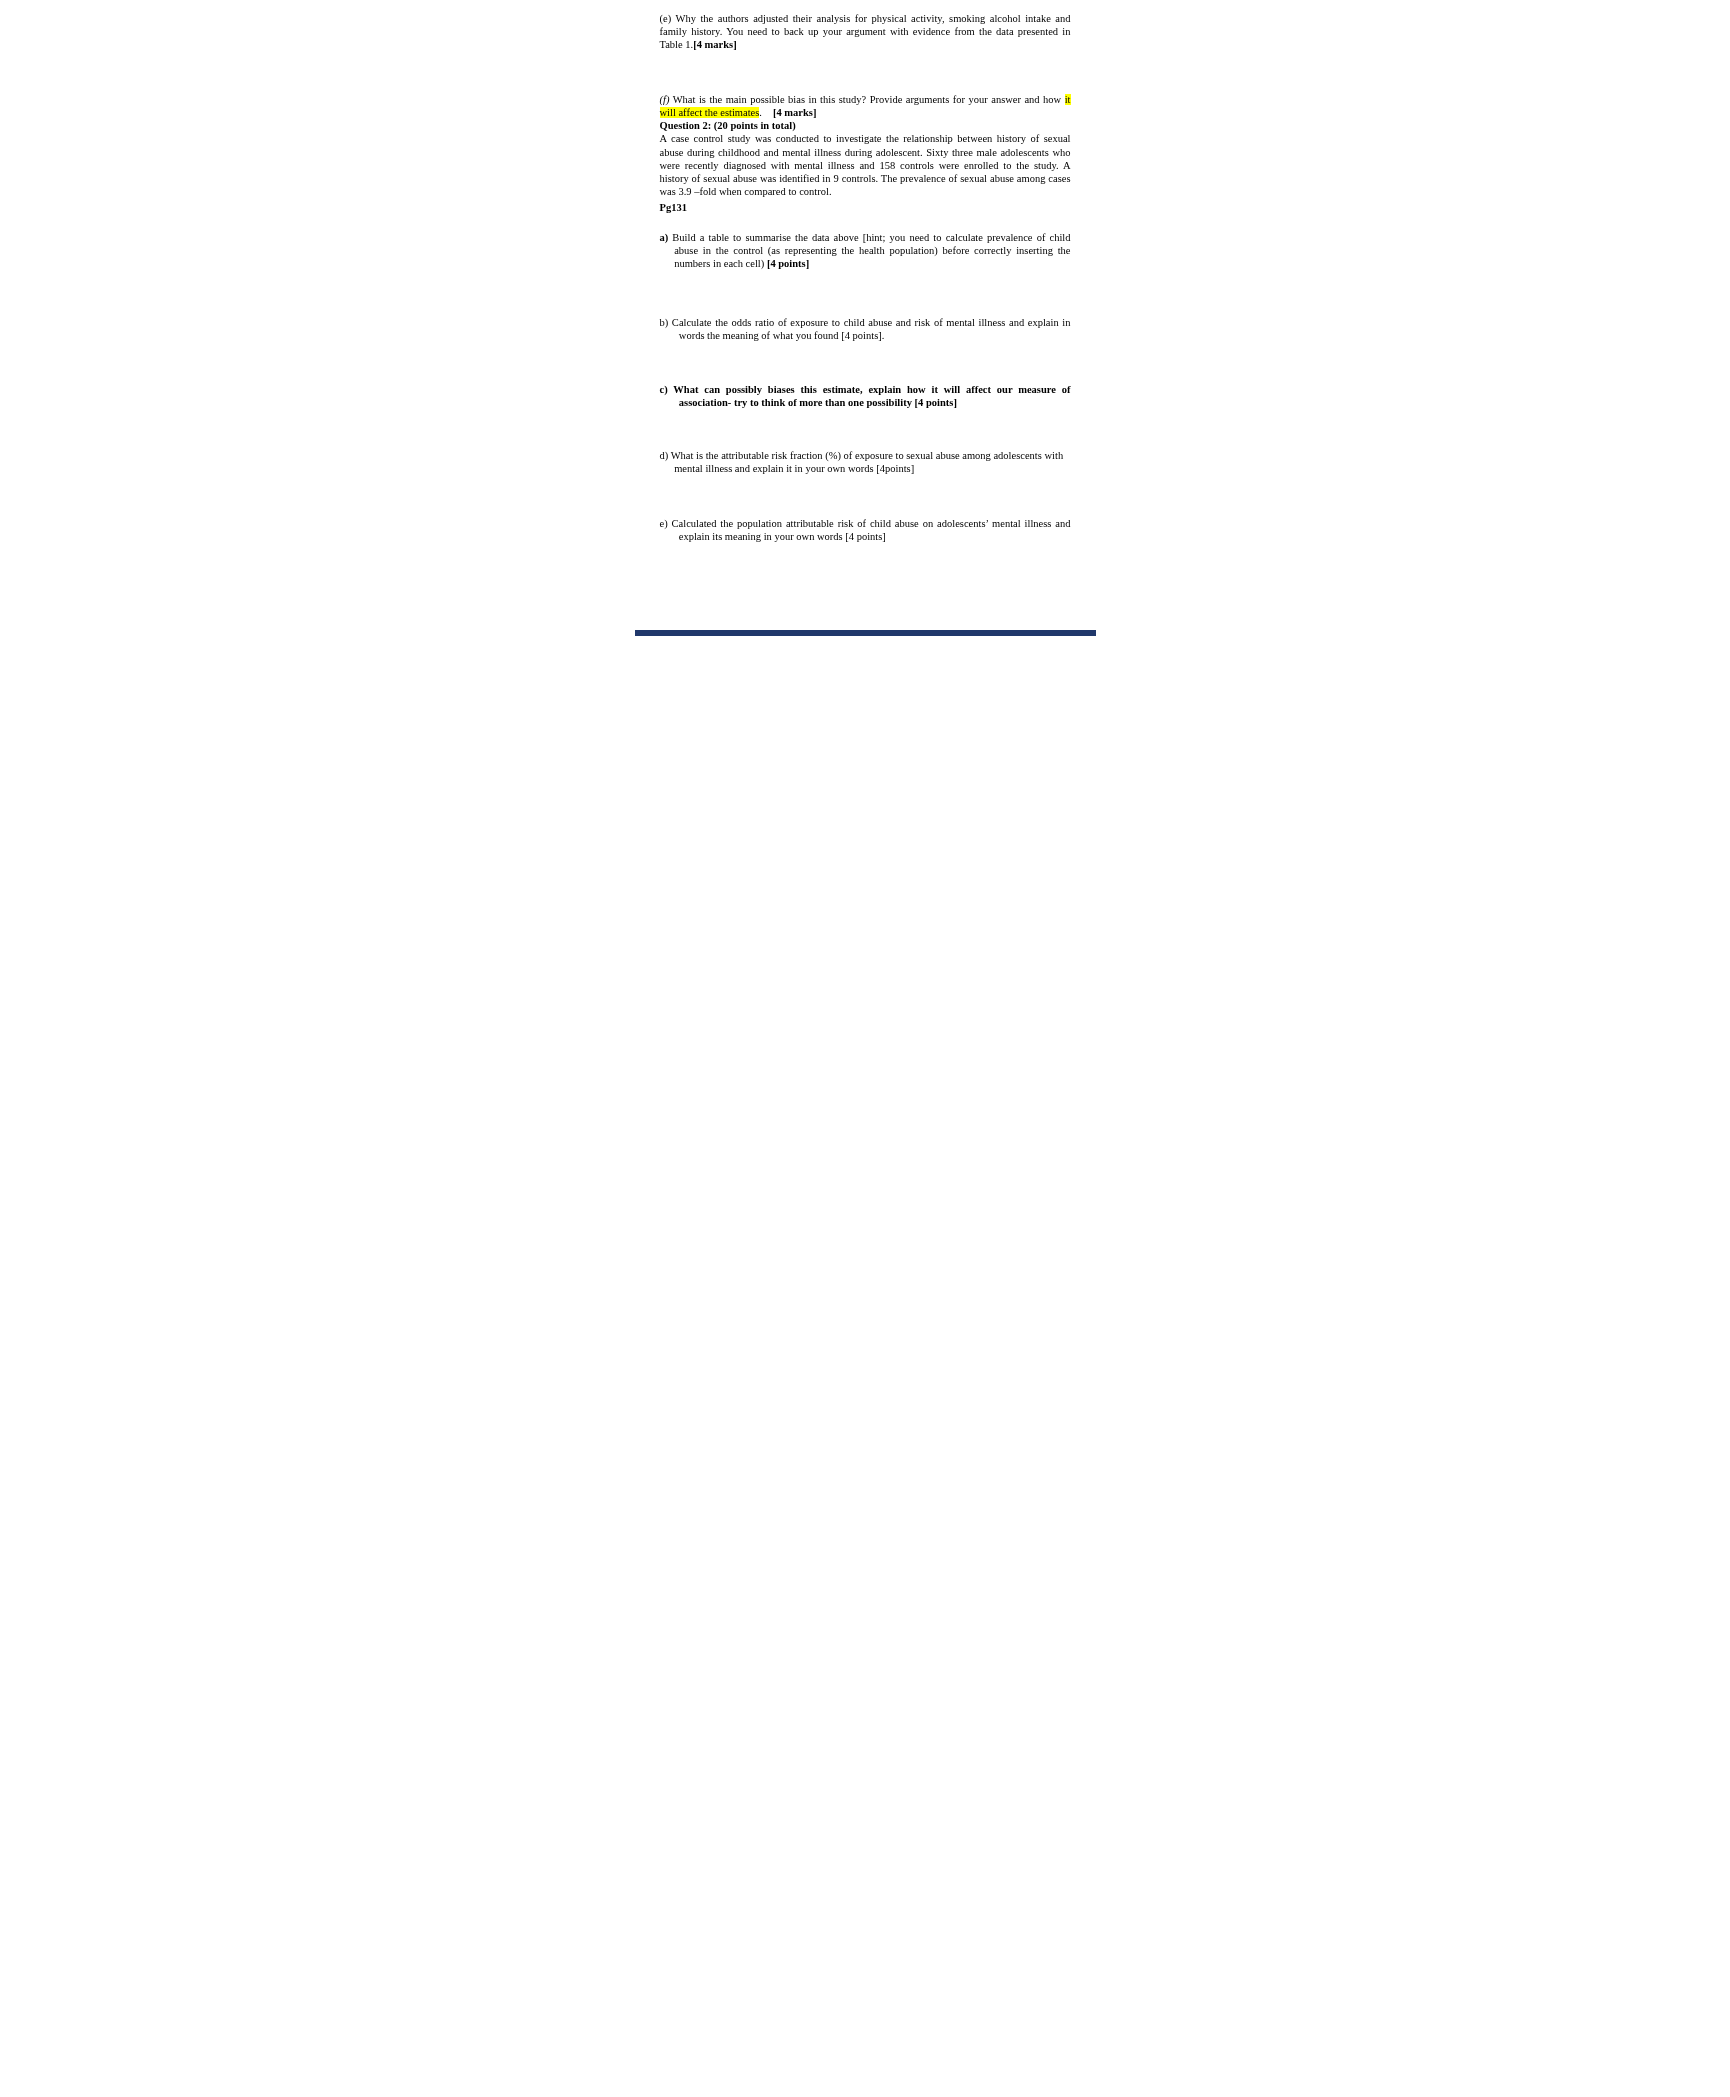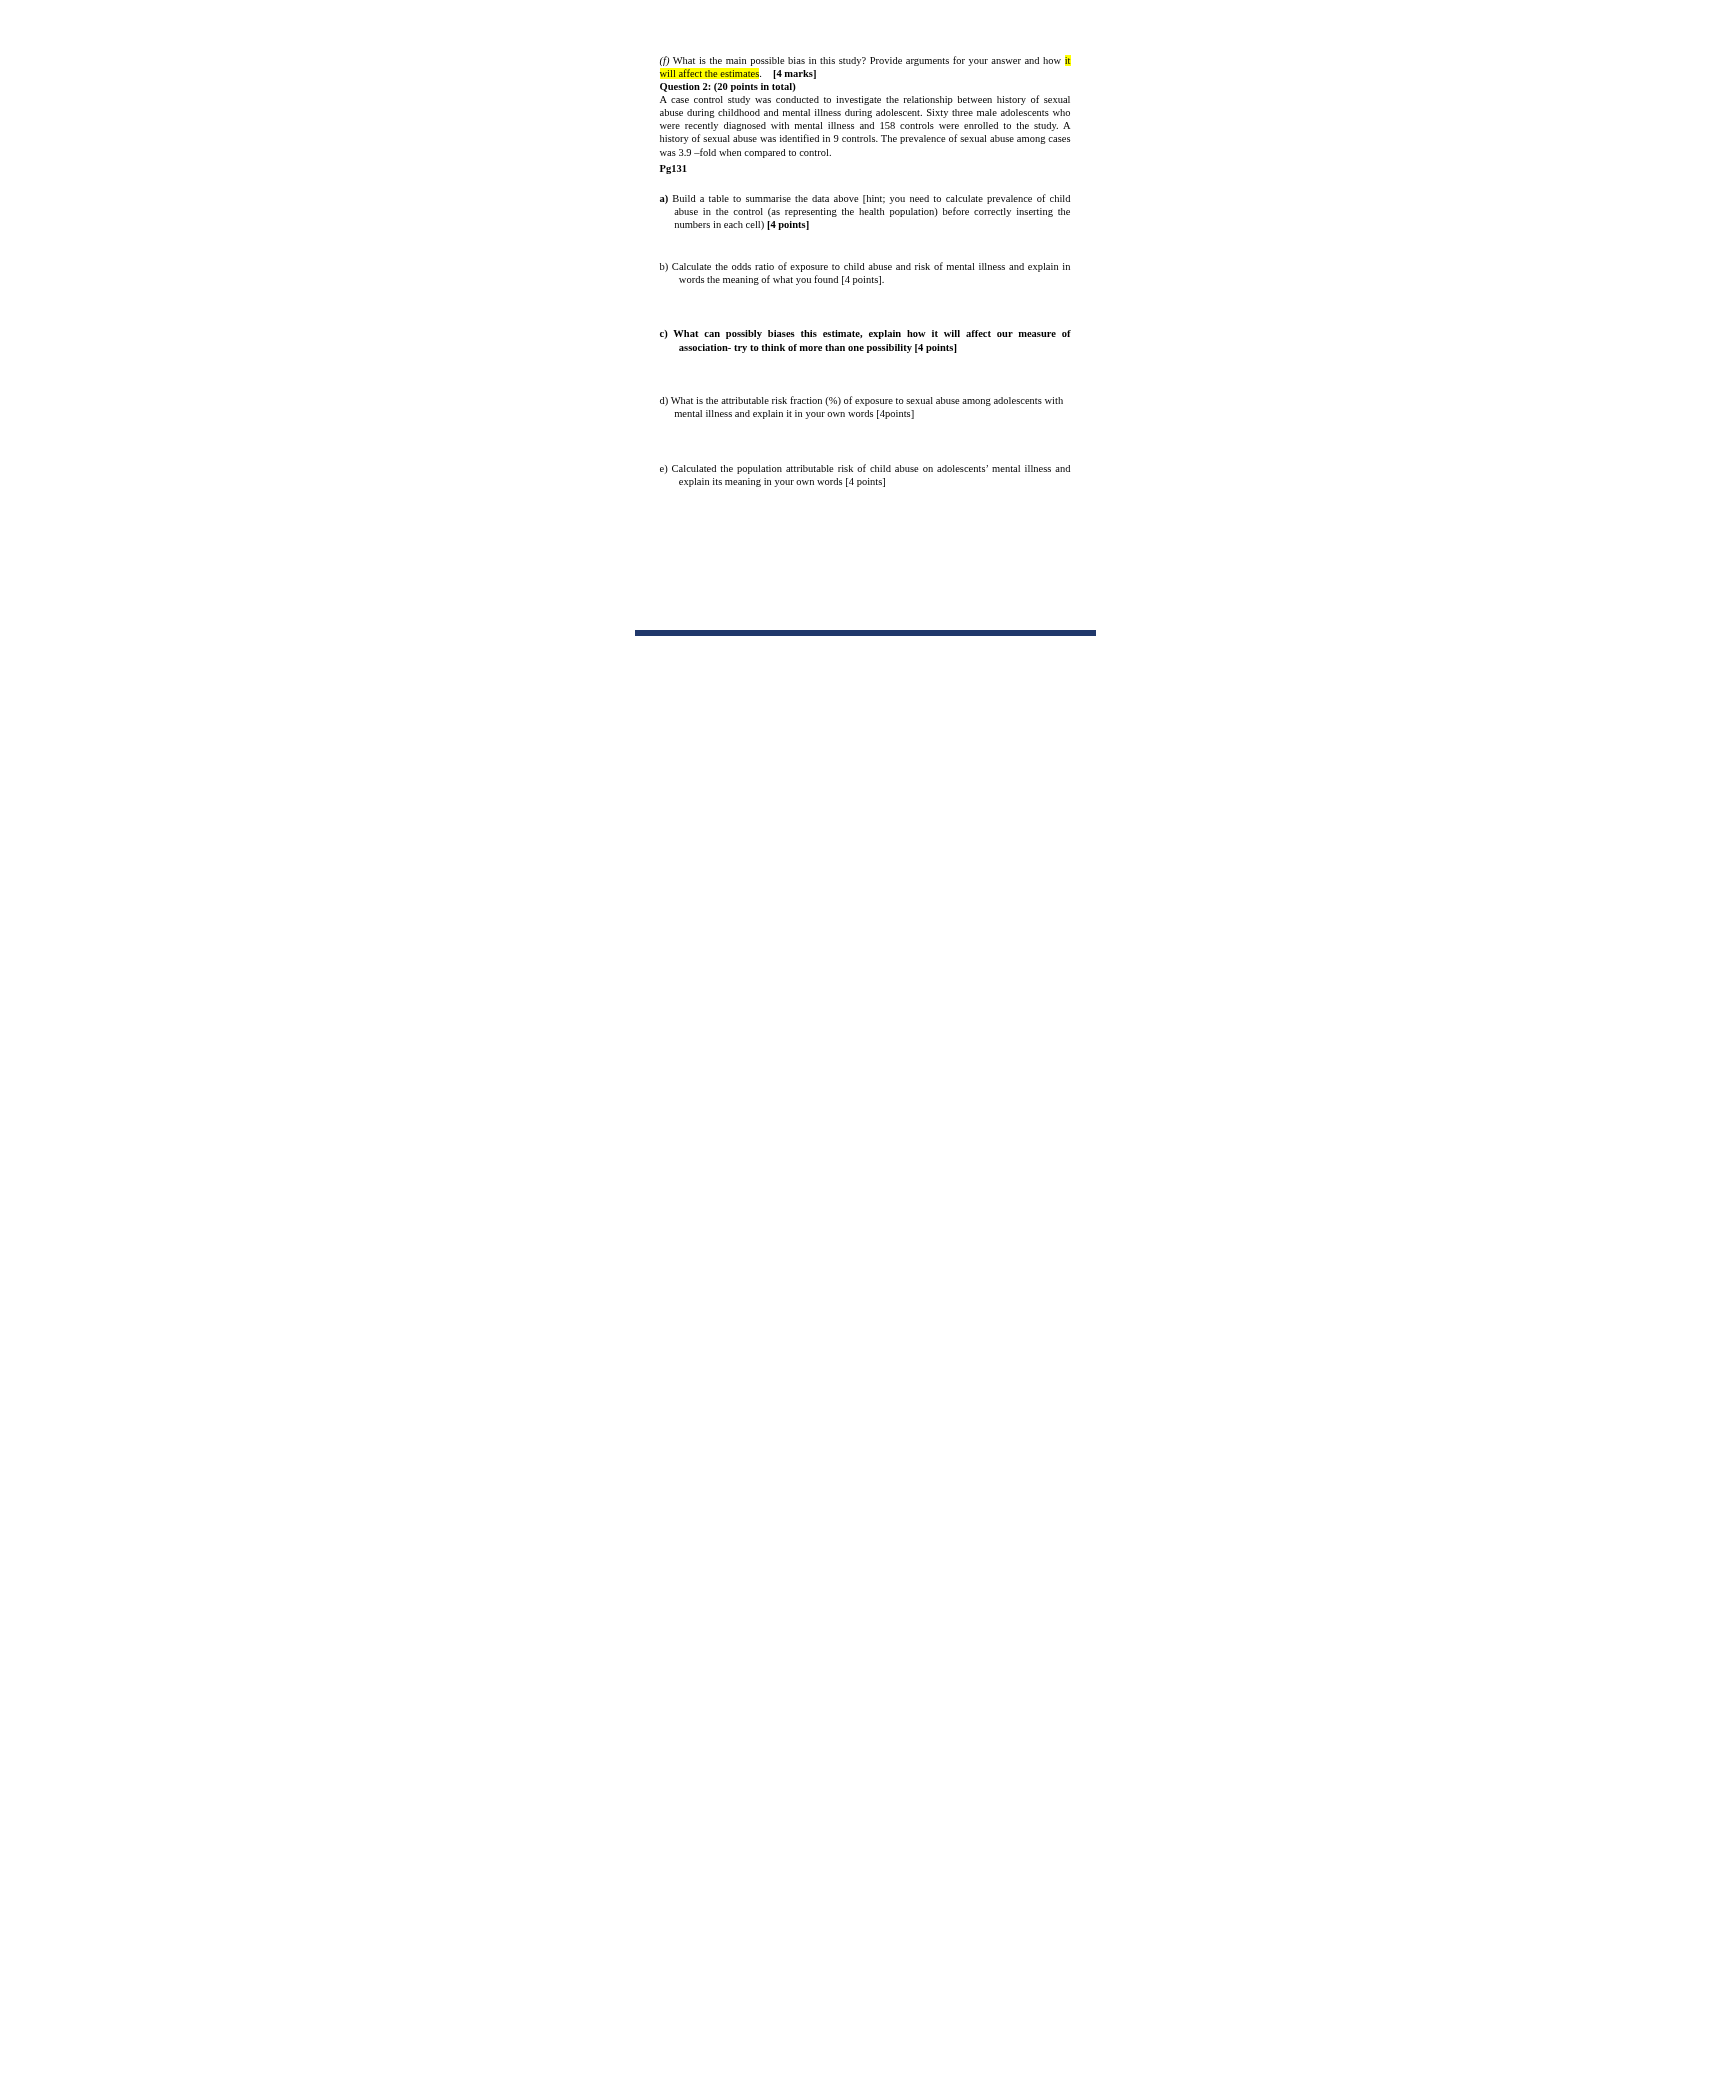--- a/index.html
+++ b/index.html
@@ -23,21 +23,21 @@
   .hl { background: #ffff00; }
   .gap-left { margin-left: 11px; }
   .hang35 { padding-left: 14.7px; text-indent: -14.7px; }
   .hang46 { padding-left: 19.3px; text-indent: -19.3px; }
 
   .mt-f  { margin-top: 42px; }
   .mt-q2 { }
   .mt-pg { margin-top: 3px; }
   .mt-a  { margin-top: 17px; }
   .mt-tb { margin-top: 17px; }
-  .mt-b  { margin-top: 29px; }
+  .mt-b  { margin-top: 45px; }
   .mt-c  { margin-top: 41px; font-weight: bold; }
   .mt-d  { margin-top: 40px; }
   .mt-e  { margin-top: 42px; }
 
   table.grid {
     border-collapse: collapse;
     width: 100%;
     table-layout: fixed;
   }
   table.grid td {
@@ -57,20 +57,21 @@
     height: 5.9px;
     background: #20386b;
   }
 </style>
 </head>
 <body>
 
 <div class="page">
   <div class="content">
 
+    <p class="block"><span>(e) Why the authors adjusted their analysis for physical activity, smoking alcohol intake and family history. You need to back up your argument with evidence from the data presented in Table 1.</span><span class="bold">[4 marks]</span></p>
 
     <p class="block mt-f"><span class="italic">(f)</span><span> What is the main possible bias in this study? Provide arguments for your answer and how </span><span class="hl">it will affect the estimates</span><span>.</span><span class="bold gap-left">[4 marks]</span></p>
 
     <p class="bold mt-q2">Question 2: (20 points in total)</p>
     <p class="block">A case control study was conducted to investigate the relationship between history of sexual abuse during childhood and mental illness during adolescent. Sixty three male adolescents who were recently diagnosed with mental illness and 158 controls were enrolled to the study. A history of sexual abuse was identified in 9 controls. The prevalence of sexual abuse among cases was 3.9 –fold when compared to control.</p>
 
     <p class="bold mt-pg">Pg131</p>
 
     <p class="block mt-a hang35"><span class="bold">a)</span><span> Build a table to summarise the data above  [hint; you need to calculate prevalence of child abuse in the control (as representing the health population) before correctly inserting the numbers in each cell) </span><span class="bold">[4 points]</span></p>
 

